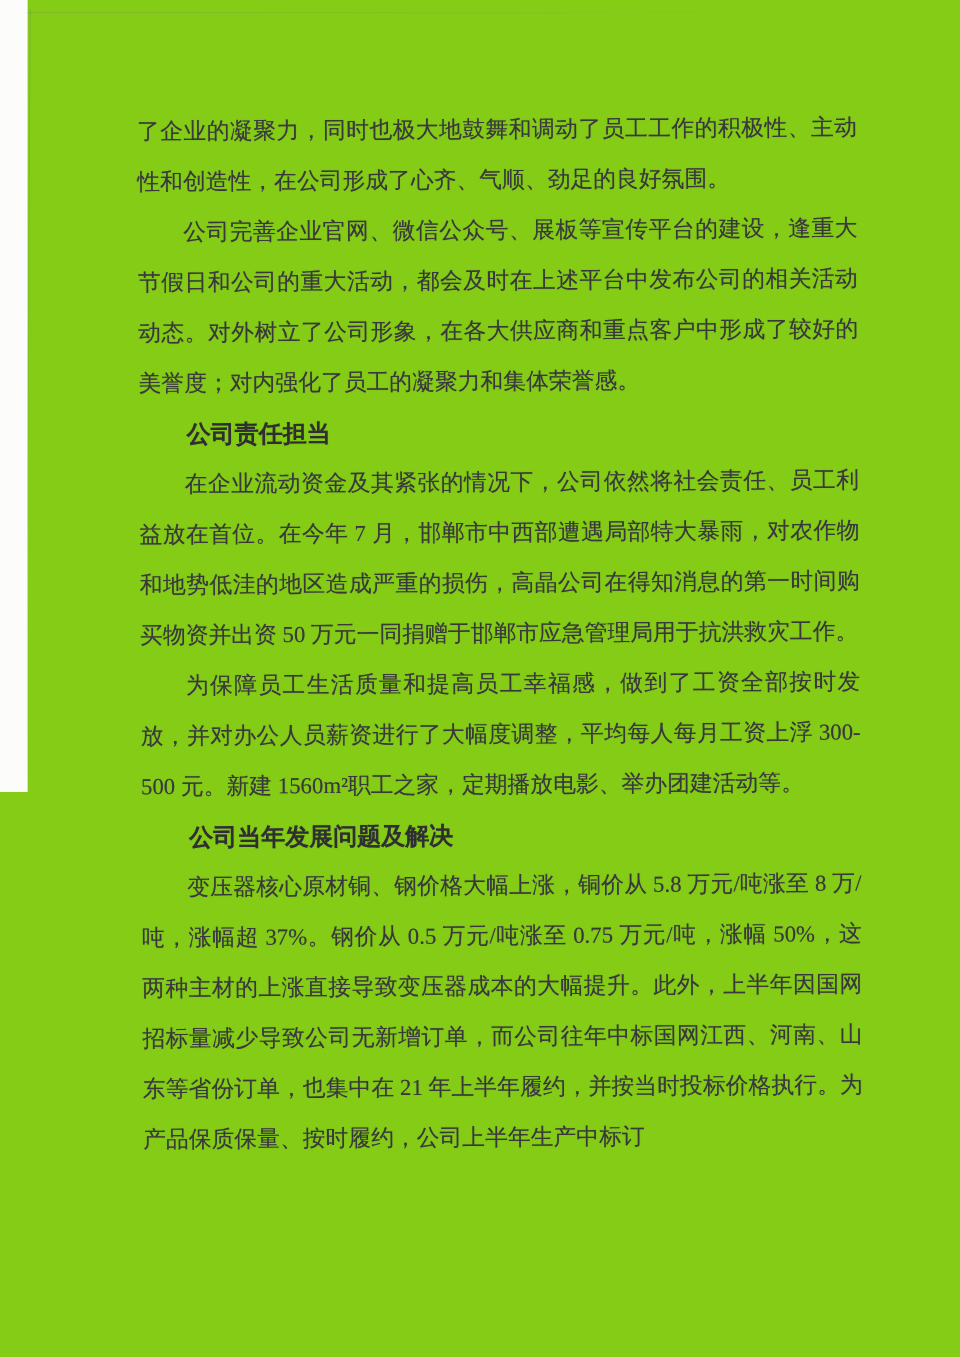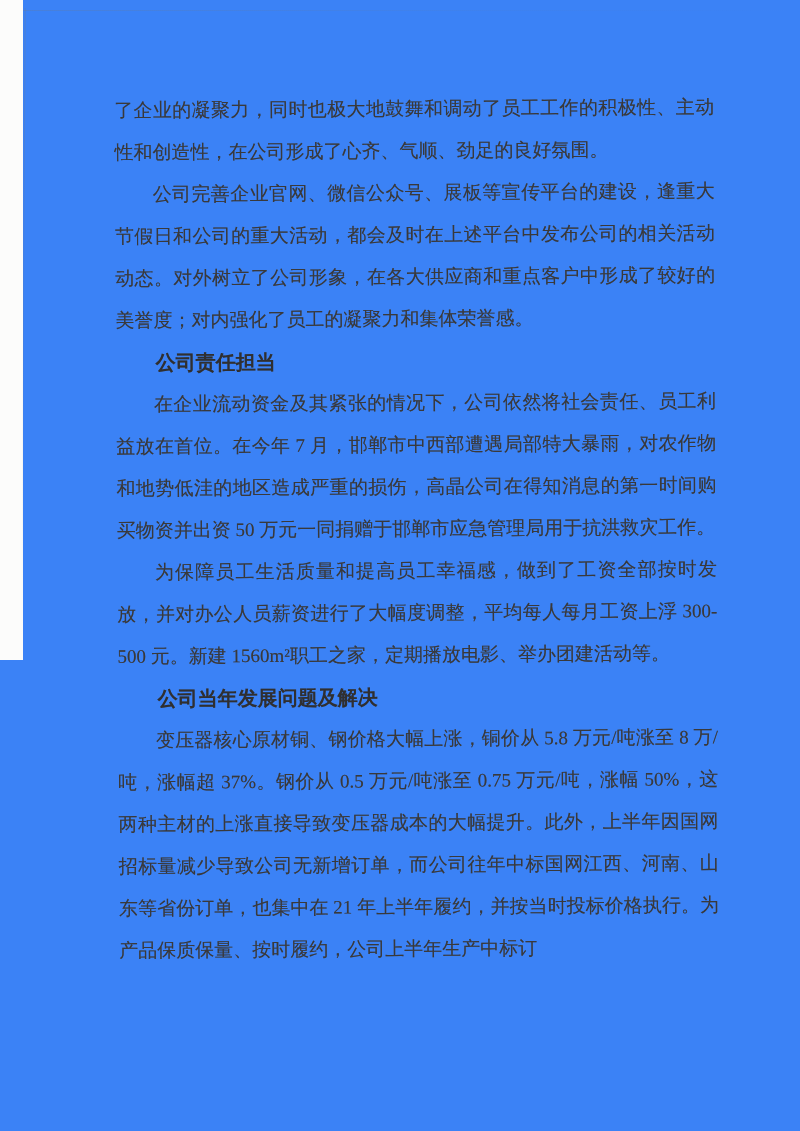--- a/index.html
+++ b/index.html
@@ -5,21 +5,21 @@
   html, body {
     margin: 0;
     padding: 0;
     background: #f6f5f2;
   }
   .scan-page {
     position: relative;
     width: 800px;
     height: 1131px;
     margin: 0 auto;
-    background: #3b82f6;
+    background: #84cc16;
     overflow: hidden;
   }
   
   .edge-left {
     position: absolute;
     left: 23px;
     top: 8px;
     width: 1px;
     height: 640px;
     background: linear-gradient(to bottom, rgba(120,120,115,0.28), rgba(120,120,115,0.10) 55%, rgba(120,120,115,0));

